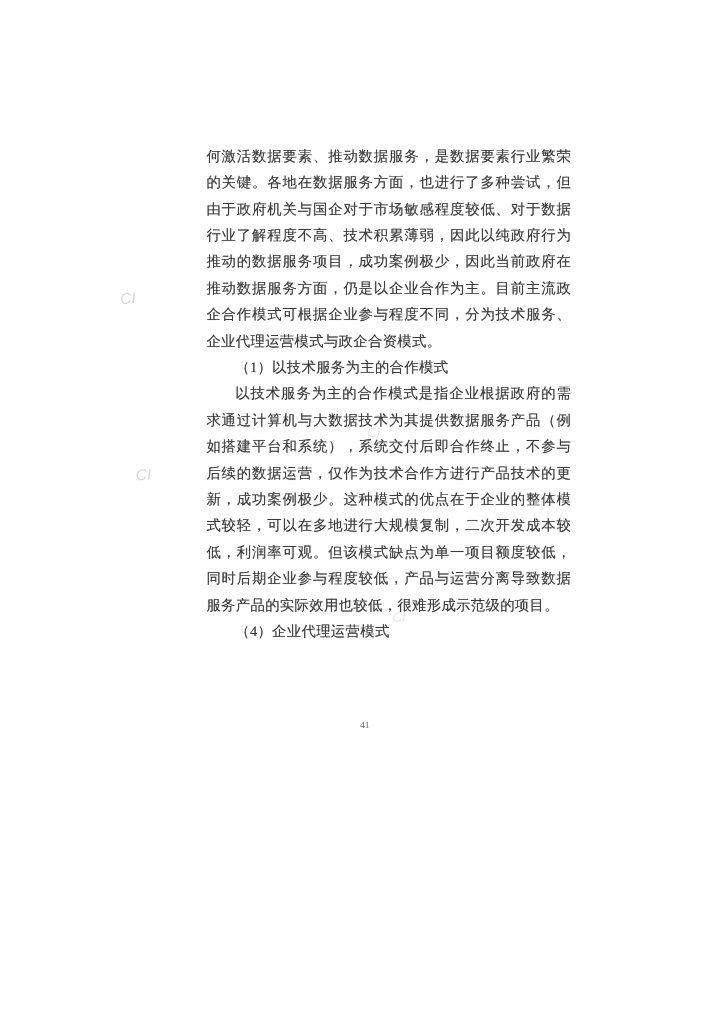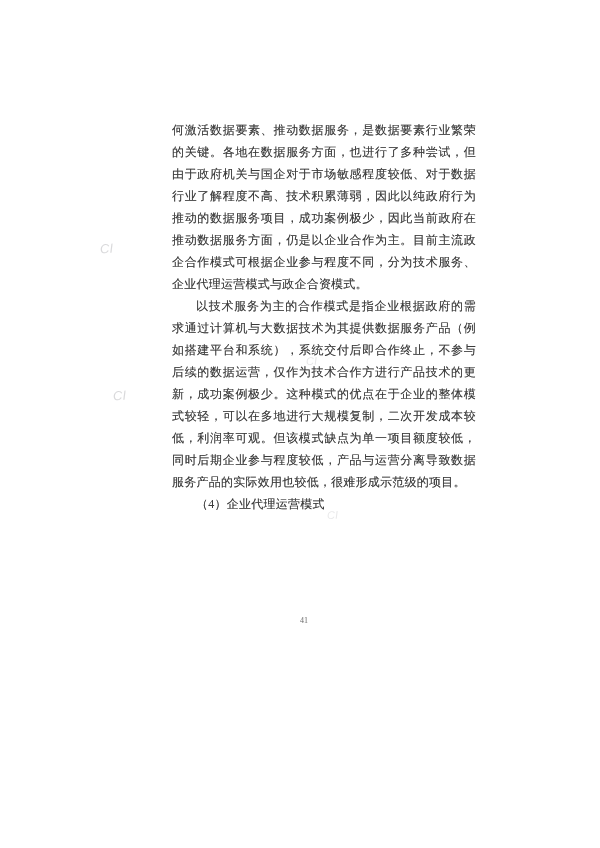--- a/index.html
+++ b/index.html
@@ -31,21 +31,21 @@
   .text-block p {
     margin: 0;
     padding: 0;
   }
   .indent {
     text-indent: 2em;
   }
   .page-number {
     position: absolute;
     left: 152px;
-    top: 616px;
+    top: 600px;
     width: 304px;
     text-align: center;
     font-size: 8px;
     color: #6a6a6a;
   }
   .wm {
     position: absolute;
     font-family: "Liberation Sans", sans-serif;
     font-style: italic;
     color: rgba(120,120,125,0.28);
@@ -65,19 +65,20 @@
 <div class="page">
 
   <span class="wm wm-1">CI</span>
   <span class="wm wm-2">CI</span>
   <span class="wm wm-3">CI</span>
   <span class="wm wm-4">CI</span>
   <span class="wm wm-5">CI</span>
 
   <div class="text-block">
     <p>何激活数据要素、推动数据服务，是数据要素行业繁荣的关键。各地在数据服务方面，也进行了多种尝试，但由于政府机关与国企对于市场敏感程度较低、对于数据行业了解程度不高、技术积累薄弱，因此以纯政府行为推动的数据服务项目，成功案例极少，因此当前政府在推动数据服务方面，仍是以企业合作为主。目前主流政企合作模式可根据企业参与程度不同，分为技术服务、企业代理运营模式与政企合资模式。</p>
+    <p class="indent">（1）以技术服务为主的合作模式</p>
     <p class="indent">以技术服务为主的合作模式是指企业根据政府的需求通过计算机与大数据技术为其提供数据服务产品（例如搭建平台和系统），系统交付后即合作终止，不参与后续的数据运营，仅作为技术合作方进行产品技术的更新，成功案例极少。这种模式的优点在于企业的整体模式较轻，可以在多地进行大规模复制，二次开发成本较低，利润率可观。但该模式缺点为单一项目额度较低，同时后期企业参与程度较低，产品与运营分离导致数据服务产品的实际效用也较低，很难形成示范级的项目。</p>
     <p class="indent">（4）企业代理运营模式</p>
   </div>
 
   <div class="page-number">41</div>
 
 </div>
 
 </body></html>

